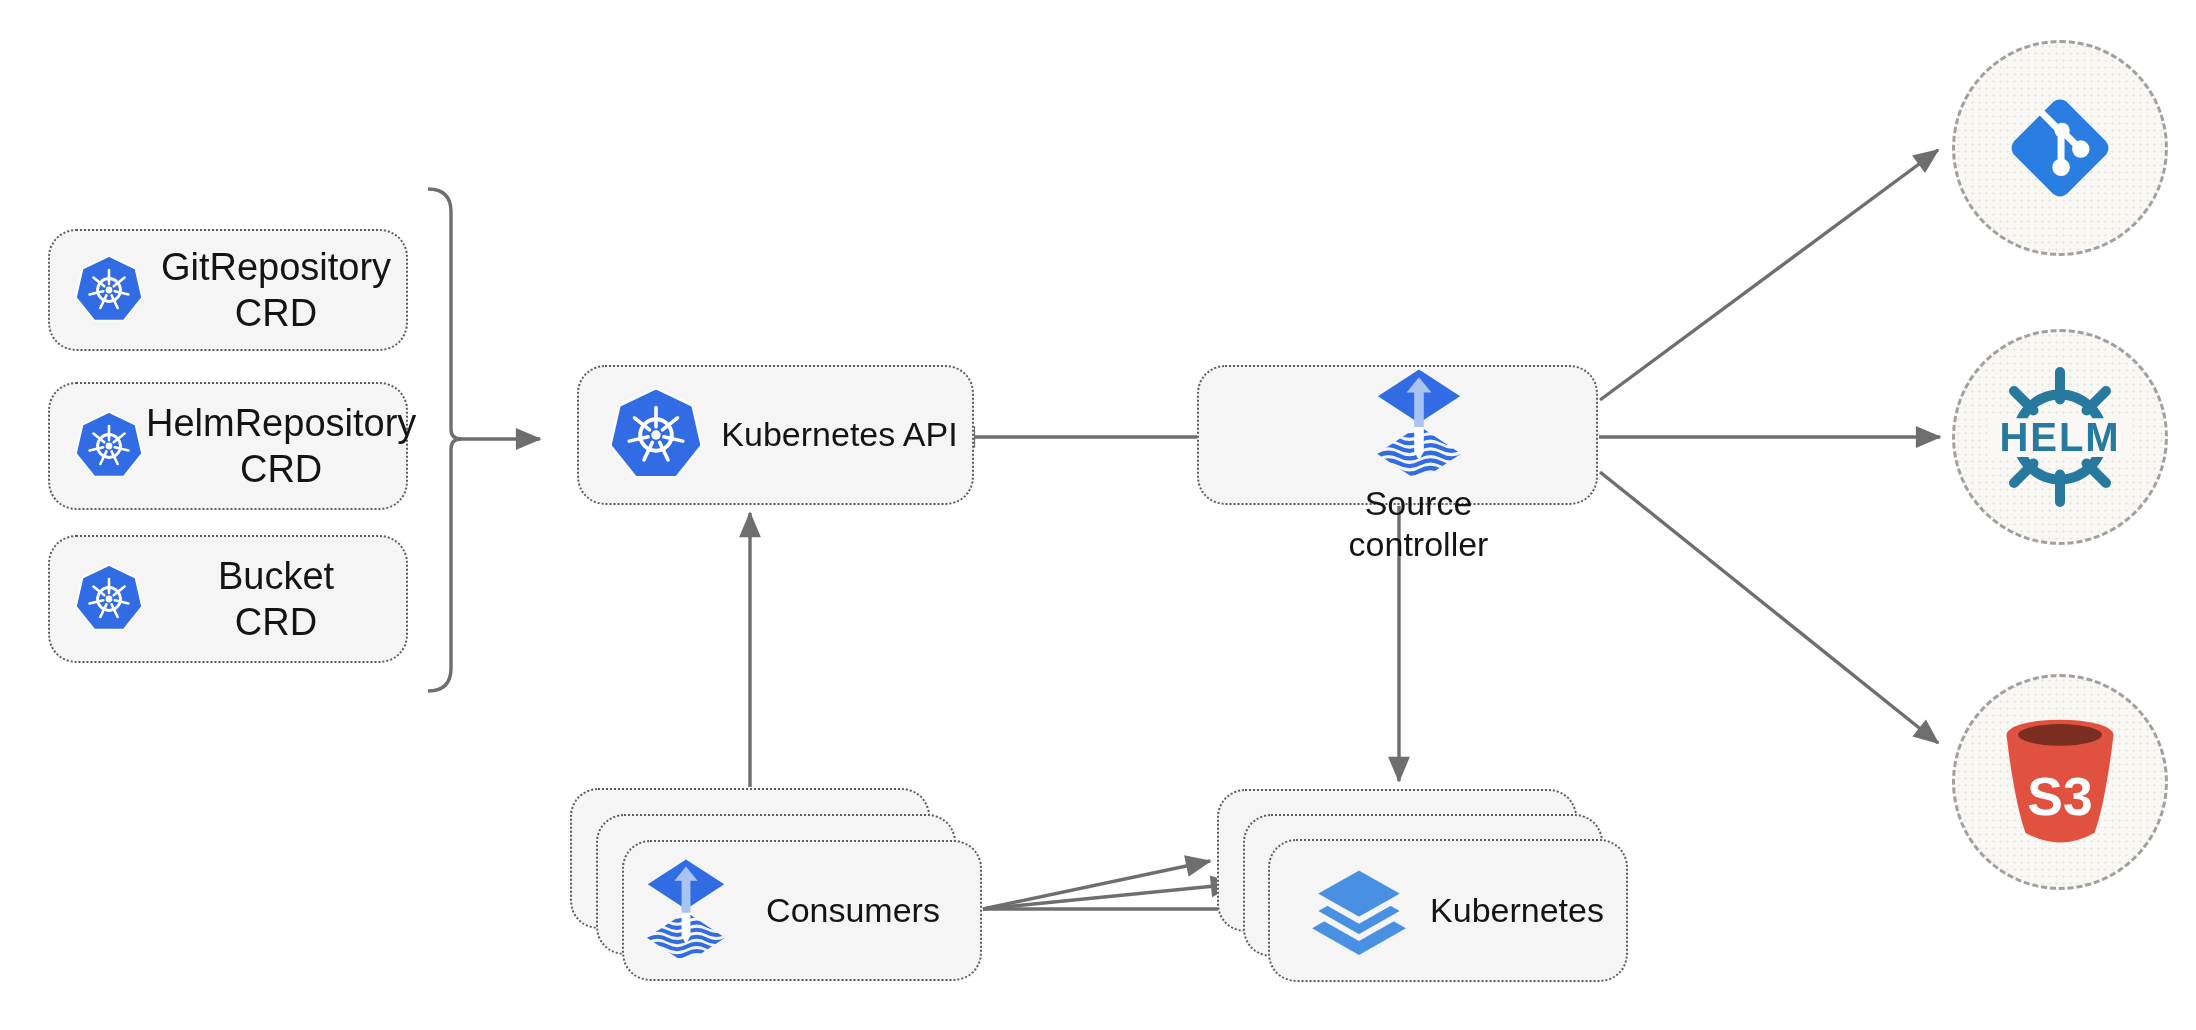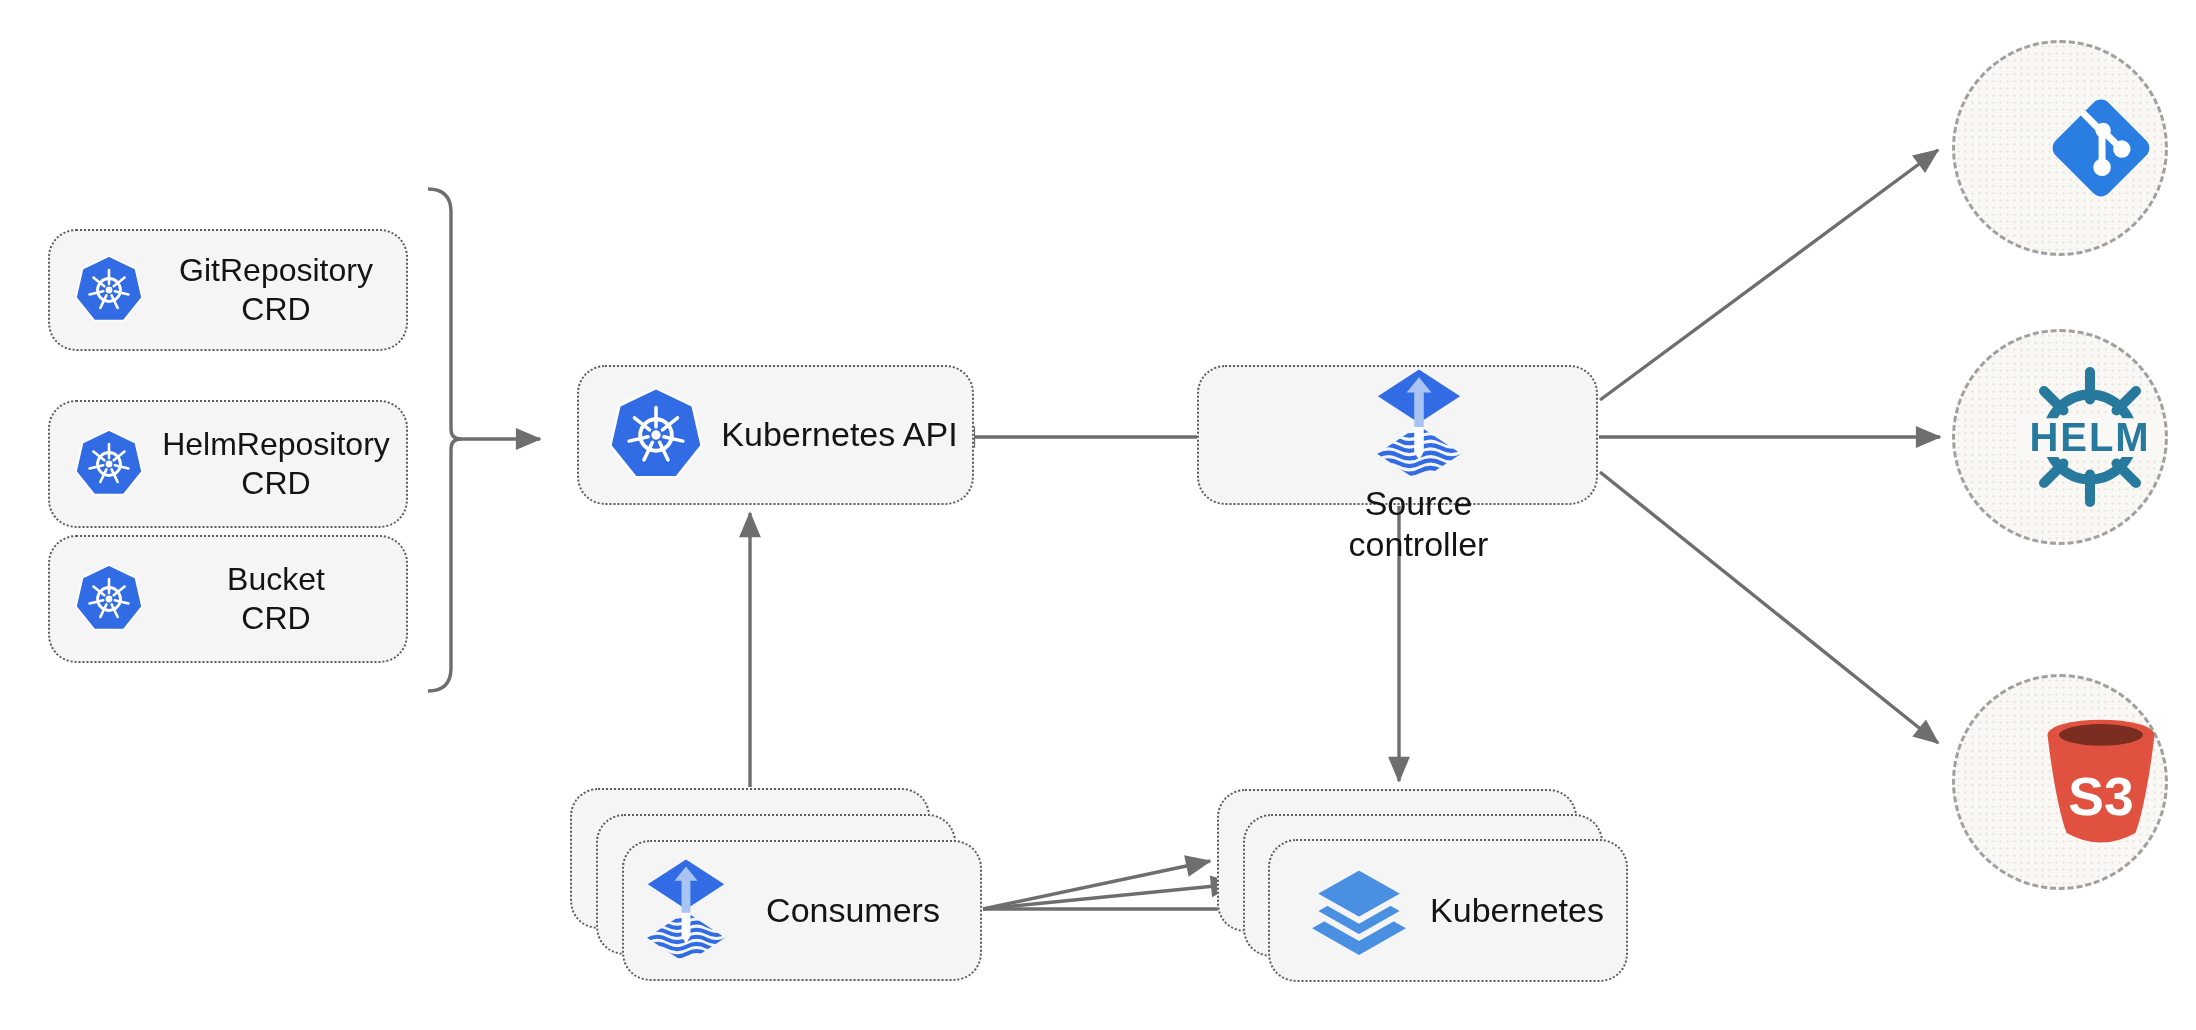--- a/index.html
+++ b/index.html
@@ -29,35 +29,35 @@
     background:var(--box-fill);
     border:2.5px dotted var(--box-border);
     border-radius:28px;
     box-sizing:border-box;
   }
   .node .label{
     flex:1;text-align:center;white-space:pre-line;
     line-height:1.22;color:var(--text-color);
   }
   .crd{left:48px;width:360px;height:122px;padding-left:22px;}
-  .crd .label{font-size:32px;}
+  .crd .label{font-size:38px;}
   .big-label .label{font-size:34px;}
   .api-box{left:577px;top:365px;width:397px;height:140px;padding-left:26px;}
   .source-box{left:1197px;top:365px;width:401px;height:140px;padding-left:42px;flex-direction:column;}
   .stack-card{position:absolute;width:360px;height:141px;background:var(--box-fill);
     border:2.5px dotted var(--box-border);border-radius:28px;box-sizing:border-box;justify-content:center;}
   .stack-front{display:flex;align-items:center;padding-left:22px;}
   .circle{
     position:absolute;width:216px;height:216px;border-radius:50%;
     background:var(--circle-fill);
     background-image:radial-gradient(circle,#ece8e1 1.1px,transparent 1.1px);
     background-size:7px 7px;
     border:3px dashed var(--circle-border);
     box-sizing:border-box;
-    display:flex;align-items:center;justify-content:flex-end;
+    display:flex;align-items:center;justify-content:center;
   }
   .icon{flex:0 0 auto;display:block;}
 </style>
 </head>
 <body>
 
 <svg id="wires" viewBox="0 0 2196 1030">
   <defs>
     <marker id="arrow" markerWidth="8.5" markerHeight="7" refX="7.5" refY="3.5" orient="auto" markerUnits="strokeWidth">
       <path d="M0.4,0.3 L8,3.5 L0.4,6.7 Z" fill="#6e6e6e"></path>
@@ -91,21 +91,21 @@
         <line x1="42.2" y1="51.8" x2="23.7" y2="56"></line>
       <line x1="43.7" y1="45" x2="28.9" y2="33.2"></line>
     </g>
     <circle cx="50" cy="50" r="15.5" fill="none" stroke="#fff" stroke-width="3.8"></circle>
     <circle cx="50" cy="50" r="4.6" fill="#fff"></circle>
   </svg>
   <div class="label">GitRepository
 CRD</div>
 </div>
 
-<div class="node crd" style="top:400px;height:128px">
+<div class="node crd" style="top:382px;height:128px">
   <svg class="icon" width="74" height="74" viewBox="0 0 100 100">
     <polygon points="50,4 85.9,21.3 94.8,60.3 70,91.4 30.1,91.4 5.2,60.3 14.1,21.3" style="fill:var(--k8s-blue)" stroke="#fff" stroke-width="2.5"></polygon>
     <g stroke="#fff" stroke-width="3.5" stroke-linecap="round">
       <line x1="50" y1="42" x2="50" y2="23"></line>
         <line x1="56.3" y1="45" x2="71.1" y2="33.2"></line>
       <line x1="57.8" y1="51.8" x2="76.3" y2="56"></line>
         <line x1="53.5" y1="57.2" x2="61.7" y2="74.3"></line>
       <line x1="46.5" y1="57.2" x2="38.3" y2="74.3"></line>
         <line x1="42.2" y1="51.8" x2="23.7" y2="56"></line>
       <line x1="43.7" y1="45" x2="28.9" y2="33.2"></line>

